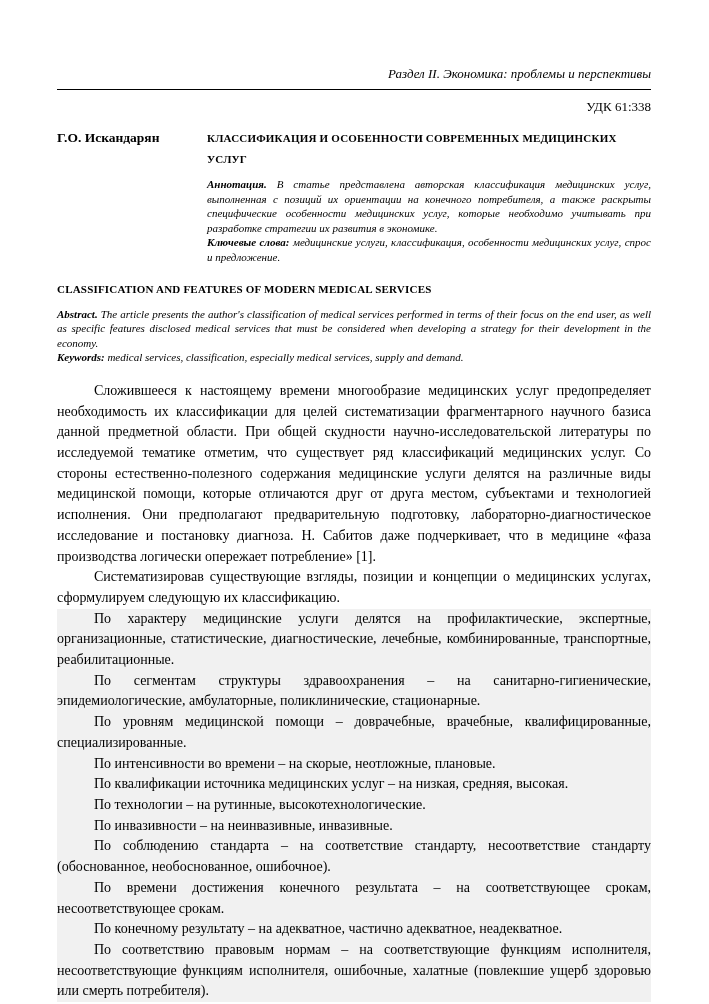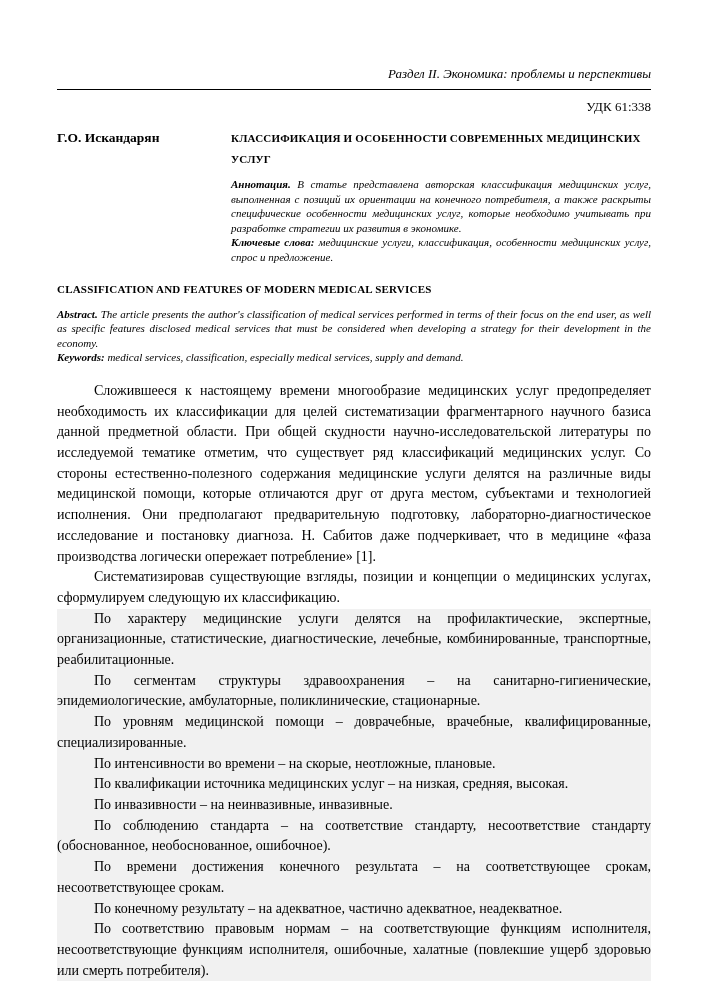--- a/index.html
+++ b/index.html
@@ -22,21 +22,21 @@
     line-height: 16px;
     padding-bottom: 7px;
     border-bottom: 1.5px solid #000000;
   }
   .udk {
     text-align: right;
     font-size: 13px;
     margin-top: 9px;
   }
   
-  .hdr-row { display: flex; gap: 24px; }
+  .hdr-row { display: flex; }
   .hdr-row.ru { margin-top: 13px; }
   .hdr-row.en { margin-top: 14px; }
   .author-col {
     width: 150px;
     flex: 0 0 150px;
     font-weight: bold;
     font-size: 13.5px;
     line-height: 20px;
   }
   .content-col { flex: 1 1 auto; min-width: 0; }
@@ -96,20 +96,21 @@
 
   <div class="body-text">
     <p>Сложившееся к настоящему времени многообразие медицинских услуг предопределяет необходимость их классификации для целей систематизации фрагментарного научного базиса данной предметной области. При общей скудности научно-исследовательской литературы по исследуемой тематике отметим, что существует ряд классификаций медицинских услуг. Со стороны естественно-полезного содержания медицинские услуги делятся на различные виды медицинской помощи, которые отличаются друг от друга местом, субъектами и технологией исполнения. Они предполагают предварительную подготовку, лабораторно-диагностическое исследование и постановку диагноза. Н. Сабитов даже подчеркивает, что в медицине «фаза производства логически опережает потребление» [1].</p>
     <p>Систематизировав существующие взгляды, позиции и концепции о медицинских услугах, сформулируем следующую их классификацию.</p>
     <div class="highlight-block">
       <p>По характеру медицинские услуги делятся на профилактические, экспертные, организационные, статистические, диагностические, лечебные, комбинированные, транспортные, реабилитационные.</p>
       <p>По сегментам структуры здравоохранения – на санитарно-гигиенические, эпидемиологические, амбулаторные, поликлинические, стационарные.</p>
       <p>По уровням медицинской помощи – доврачебные, врачебные, квалифицированные, специализированные.</p>
       <p>По интенсивности во времени – на скорые, неотложные, плановые.</p>
       <p>По квалификации источника медицинских услуг – на низкая, средняя, высокая.</p>
+      <p>По технологии – на рутинные, высокотехнологические.</p>
       <p>По инвазивности – на неинвазивные, инвазивные.</p>
       <p>По соблюдению стандарта – на соответствие стандарту, несоответствие стандарту (обоснованное, необоснованное, ошибочное).</p>
       <p>По времени достижения конечного результата – на соответствующее срокам, несоответствующее срокам.</p>
       <p>По конечному результату – на адекватное, частично адекватное, неадекватное.</p>
       <p>По соответствию правовым нормам – на соответствующие функциям исполнителя, несоответствующие функциям исполнителя, ошибочные, халатные (повлекшие ущерб здоровью или смерть потребителя).</p>
     </div>
   </div>
 
 </div>
 

